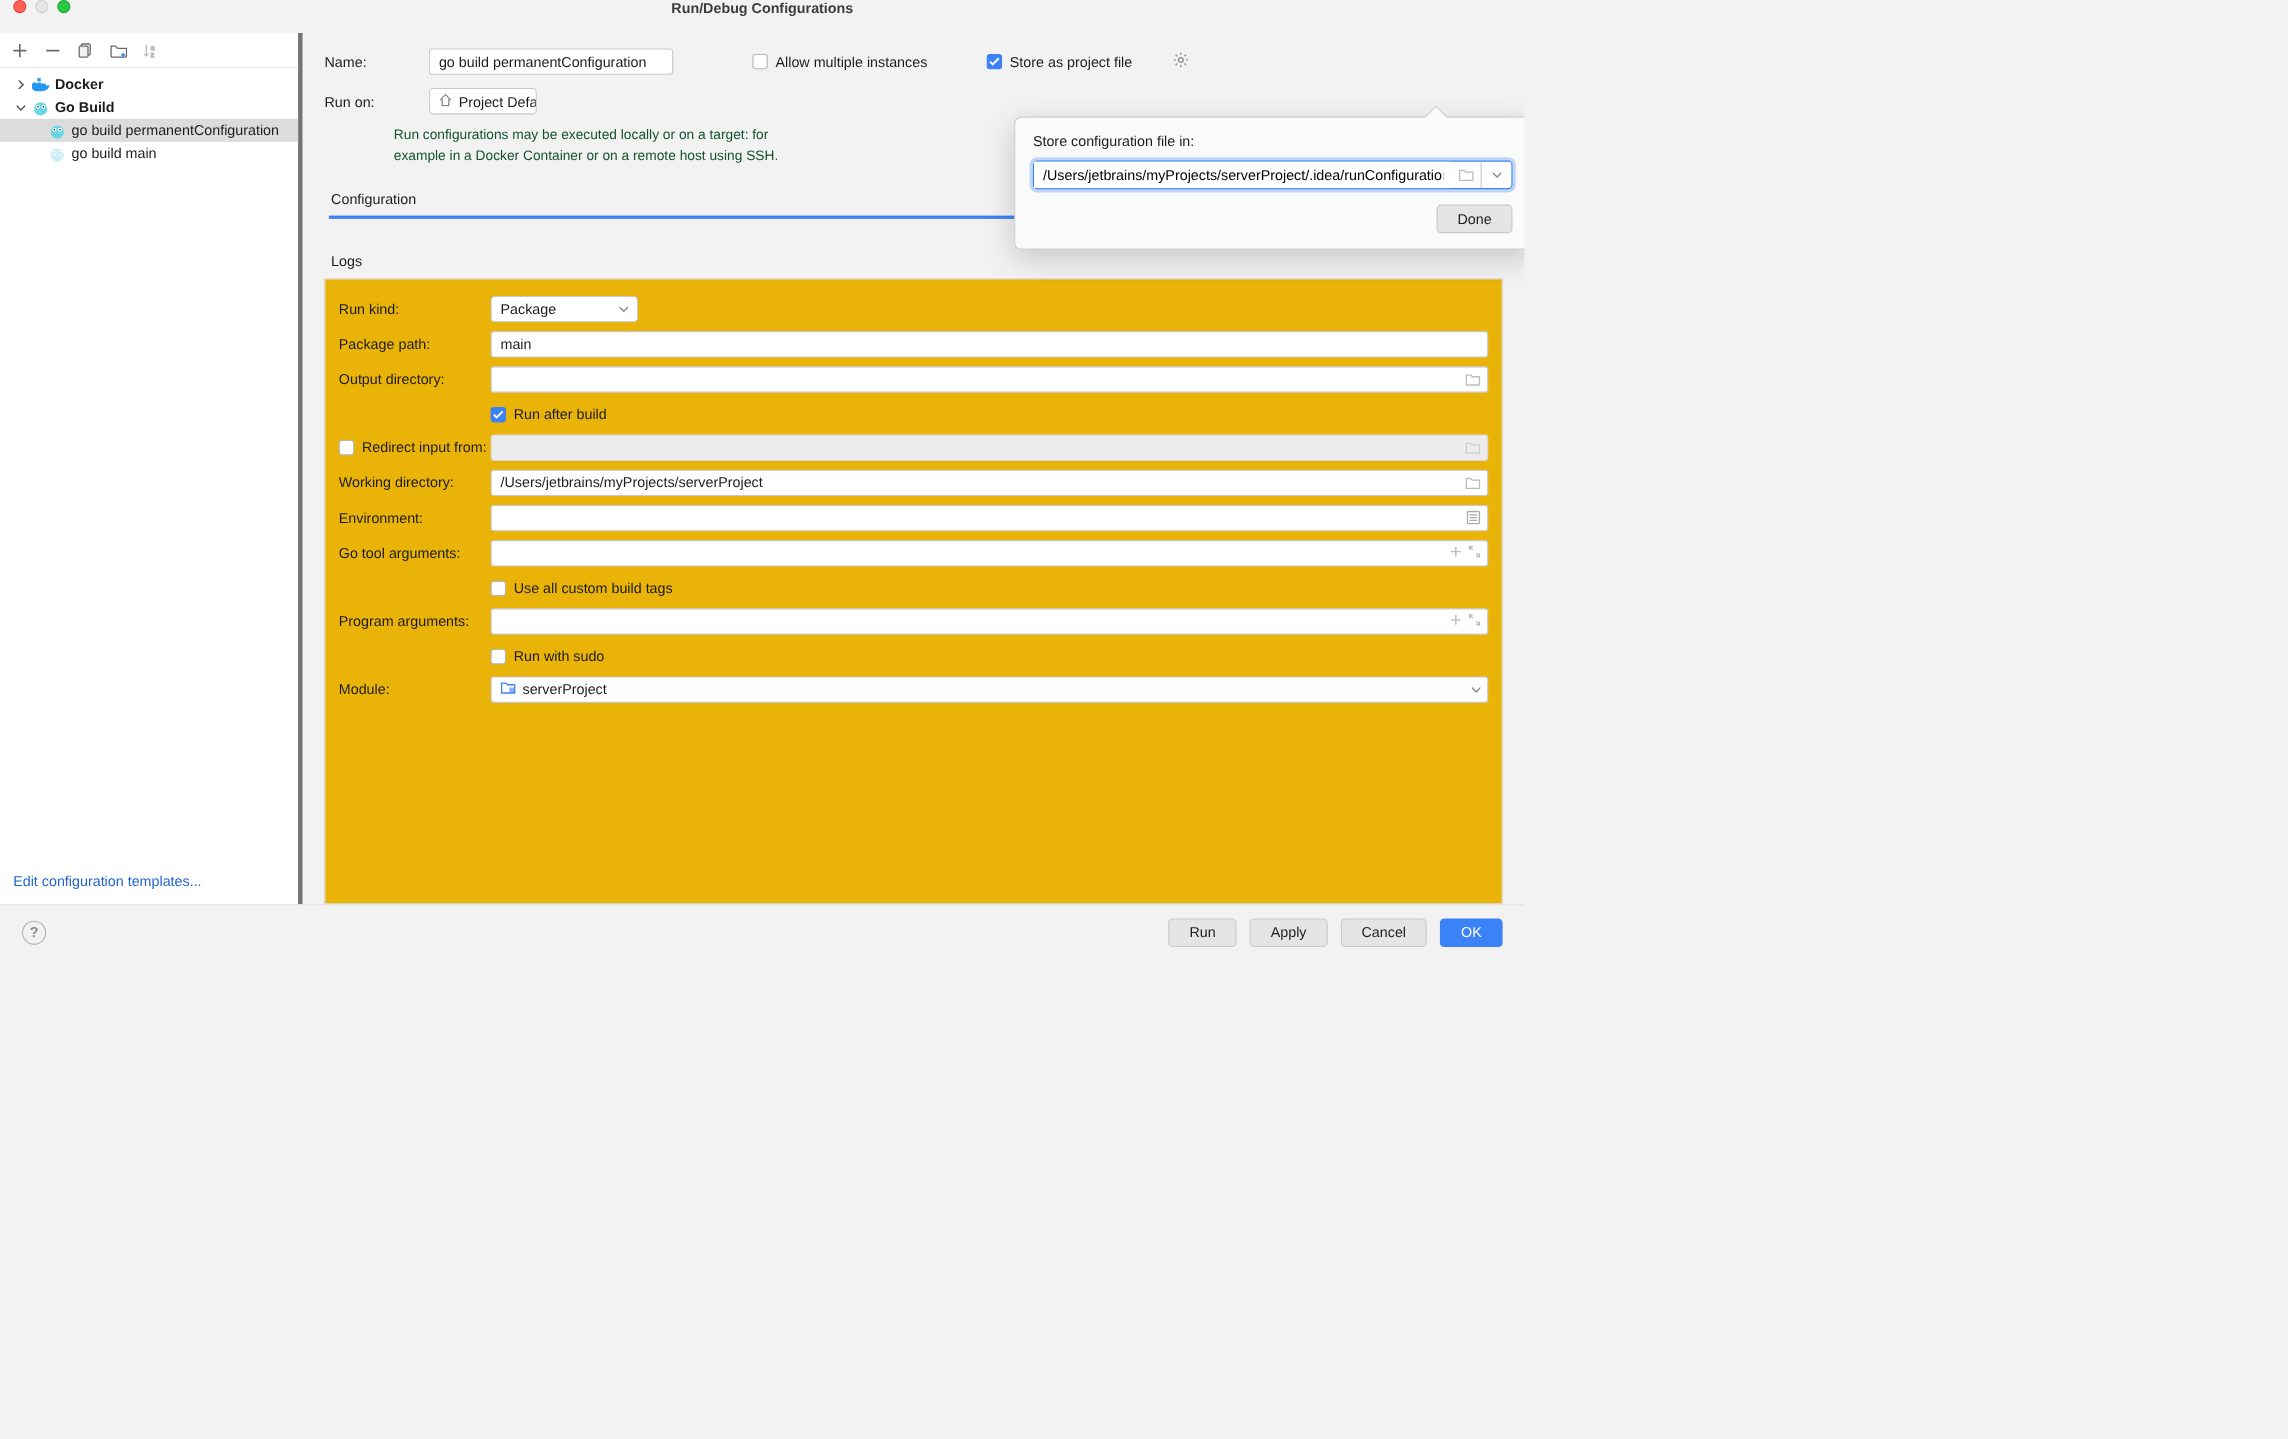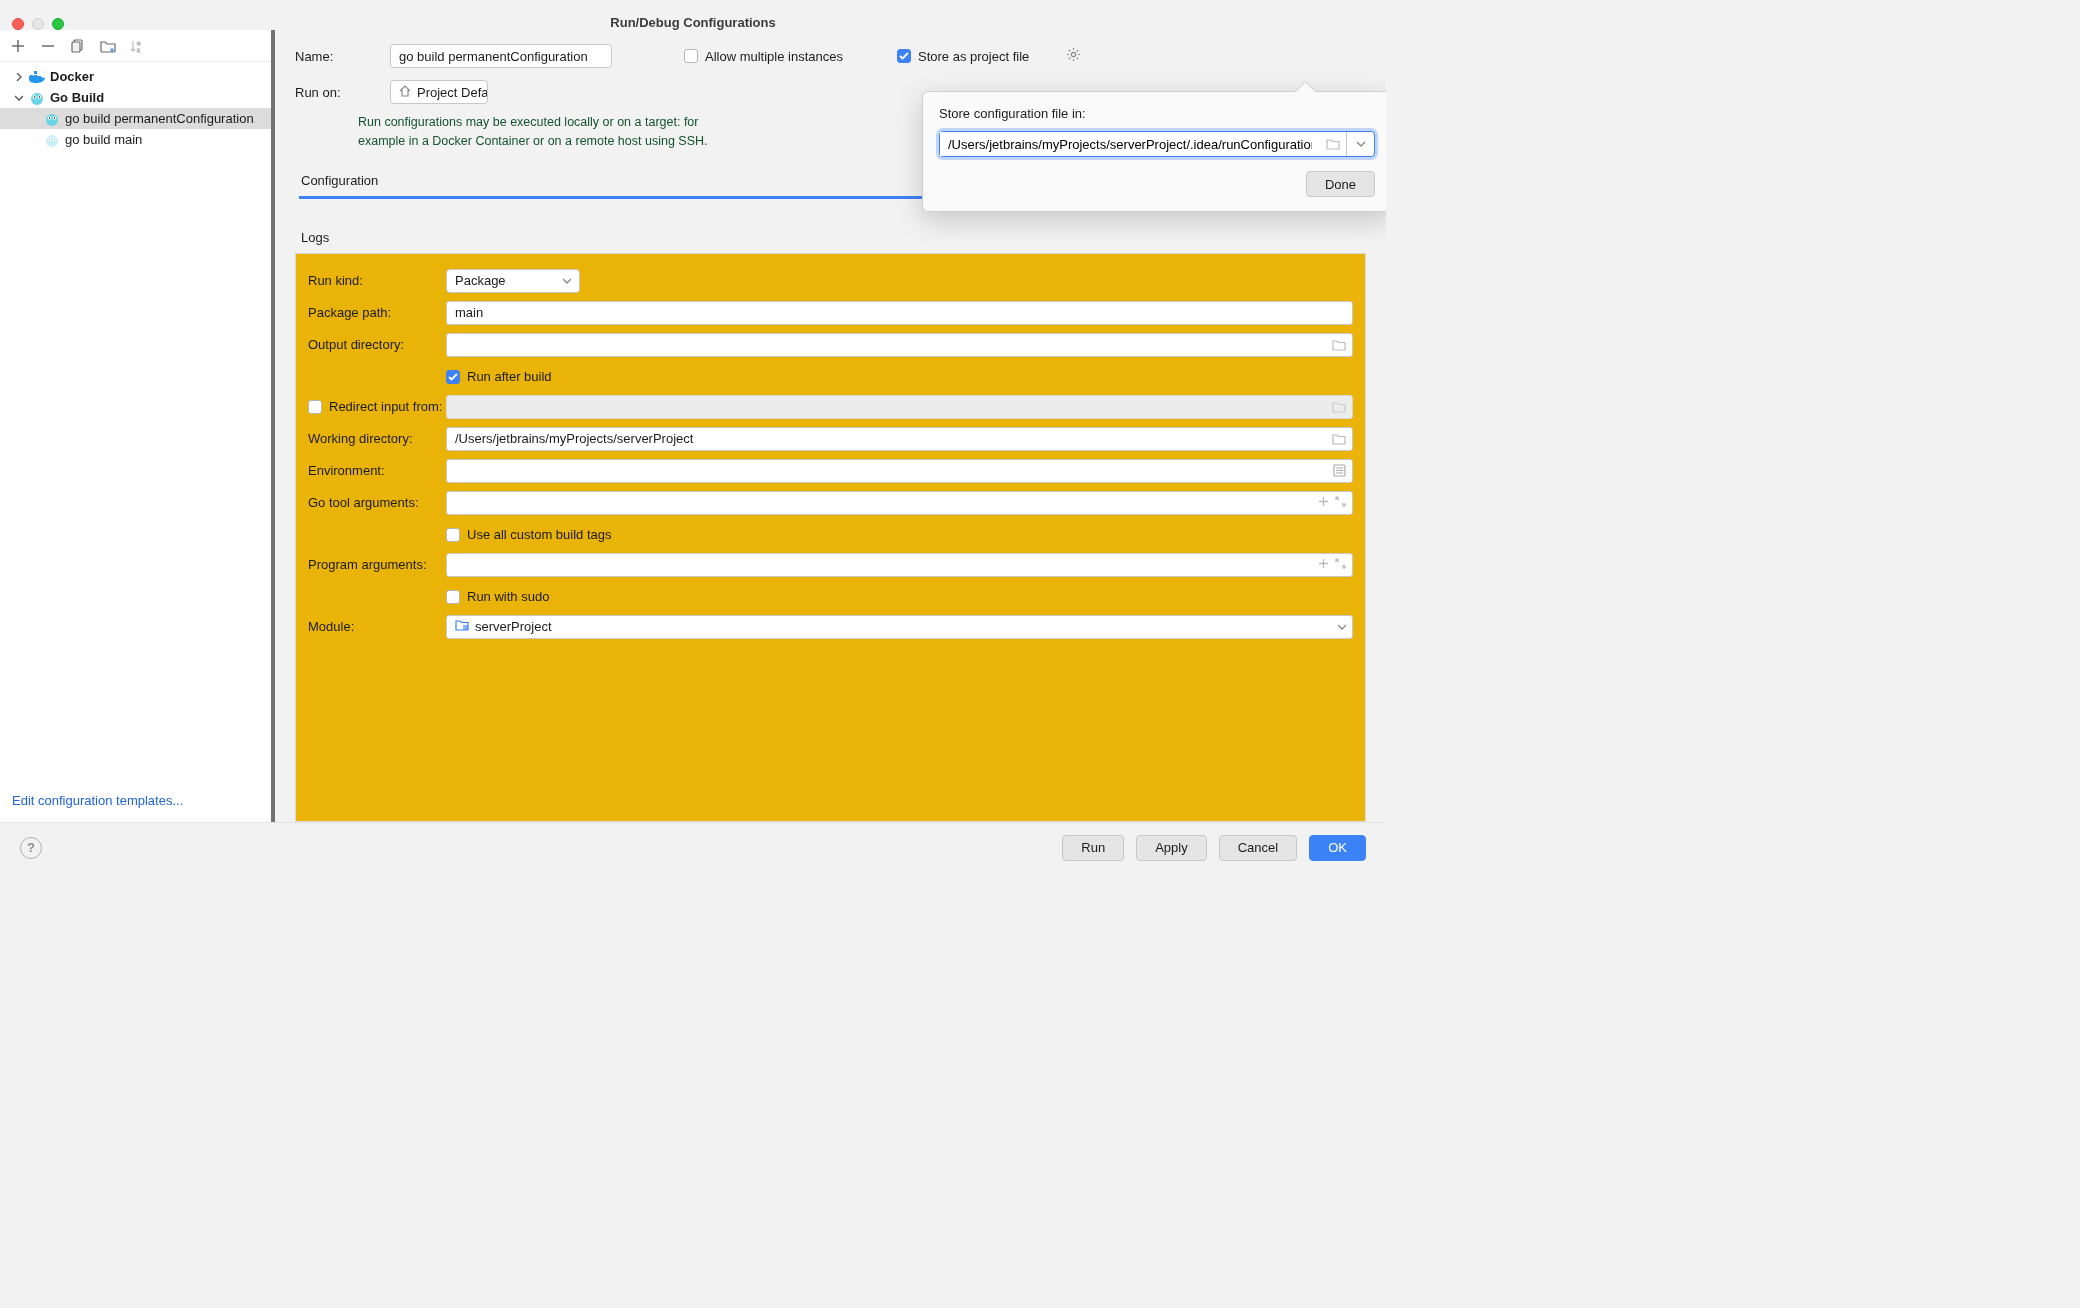--- a/index.html
+++ b/index.html
@@ -11,21 +11,21 @@
     color: #1c1c1c;
     background: #f2f2f2;
   }
   .window {
     width: 1386px; height: 872px;
     display: flex; flex-direction: column;
     background: #f2f2f2;
   }
   .titlebar {
     height: 30px;
-    display: flex; align-items: flex-end;
+    display: flex; align-items: flex-start;
     padding: 0 12px;
     position: relative;
   }
   .traffic { display: flex; gap: 8px; }
   .dot { width: 12px; height: 12px; border-radius: 50%; }
   .dot.red { background: #ff5f57; border:1px solid #e24640;}
   .dot.yellow { background: #e6e6e6; border:1px solid #cfcfcf;}
   .dot.green { background: #28c840; border:1px solid #1fa532;}
   .title {
     position: absolute; left:0; right:0; text-align:center;
@@ -115,21 +115,21 @@
     height: 50px; display:flex; align-items:center;
     justify-content: flex-end; gap:12px; padding: 0 20px;
     border-top:1px solid #e3e3e3;
   }
   .help-btn { margin-right:auto; width:22px; height:22px; border:1.5px solid #b0b0b0; border-radius:50%; display:flex; align-items:center; justify-content:center; color:#8a8a8a; font-weight:600; cursor:pointer;}
   .btn { height:26px; padding:0 18px; border:1px solid #c8c8c8; border-radius:4px; background:#e5e5e5; cursor:pointer; display:flex; align-items:center;}
   .btn.primary { background:#3b82f6; border-color:#3b82f6; color:#fff;}
 
   
   .popover {
-    position:absolute; top:61px; right:-6px;
+    position:absolute; top:76px; right:-6px;
     width:470px; background:#fafafa;
     border:1px solid #cfcfcf; border-radius:6px;
     box-shadow: 0 8px 28px rgba(0,0,0,0.18);
     padding: 14px 16px 14px 16px;
     z-index: 50;
   }
   .popover::before {
     content:""; position:absolute; top:-8px; right:78px;
     width:14px; height:14px; background:#fafafa;
     border-left:1px solid #cfcfcf; border-top:1px solid #cfcfcf;

